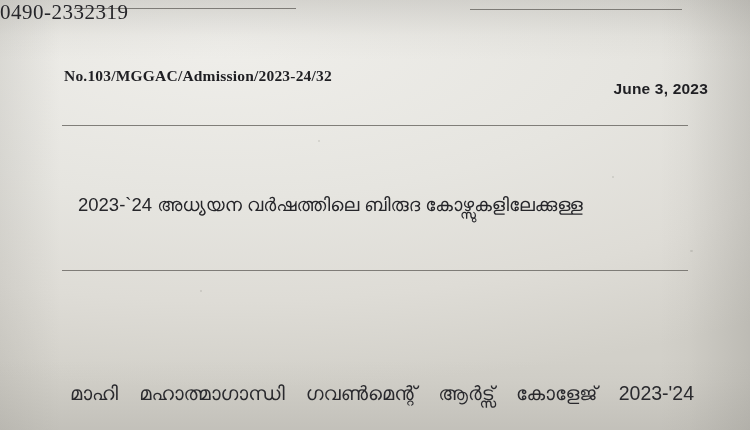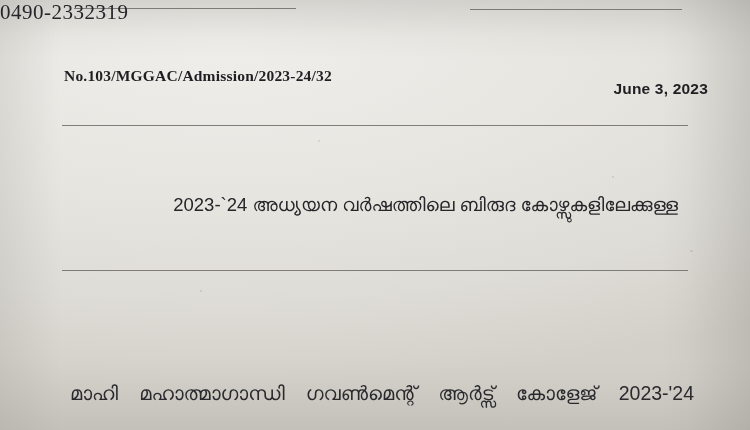--- a/index.html
+++ b/index.html
@@ -95,21 +95,21 @@
     letter-spacing: 0.2px;
     font-family: Liberation Sans, sans-serif;
     margin-top: 13px;
   }
 
   .title {
     position: absolute;
     left: 78px;
     top: 188px;
     width: 600px;
-    text-align: right;
+    text-align: left;
     font-size: 18.5px;
     line-height: 34px;
     color: #26262a;
     font-family: "Liberation Sans", sans-serif;
   }
   .title .line2 { display: block; }
 
   .body-text {
     position: absolute;
     left: 58px;

